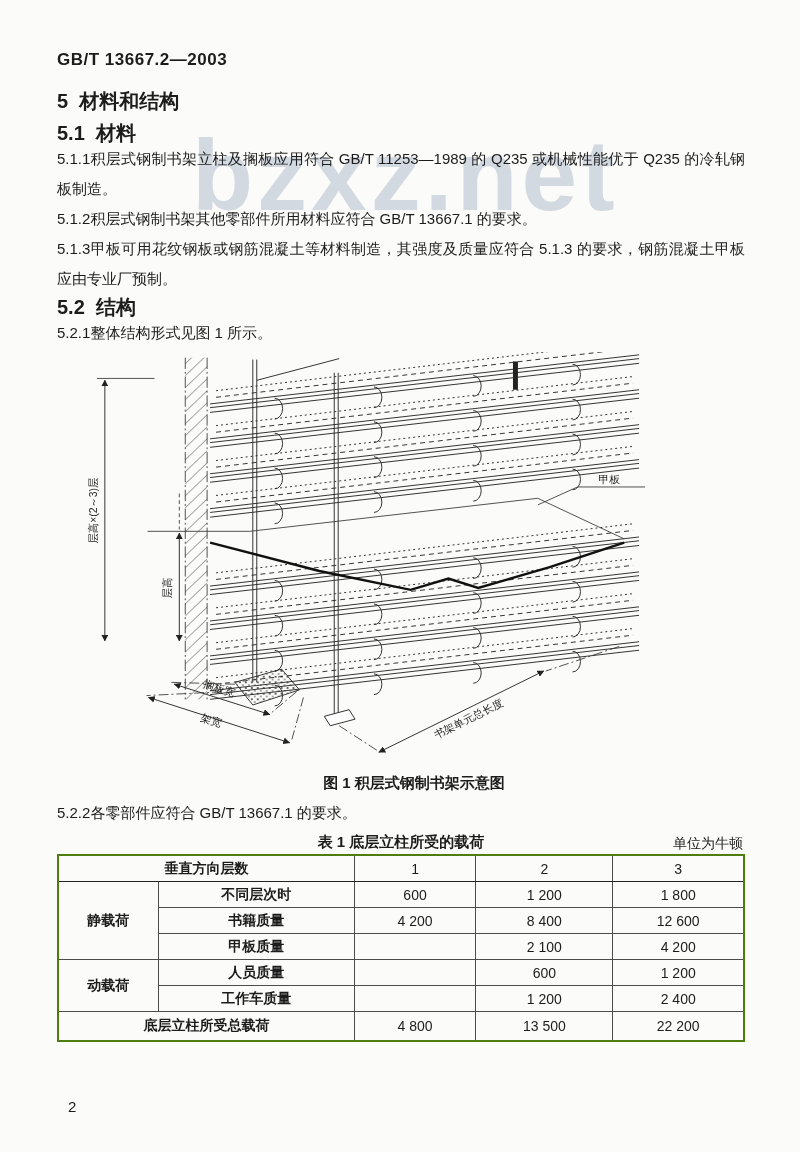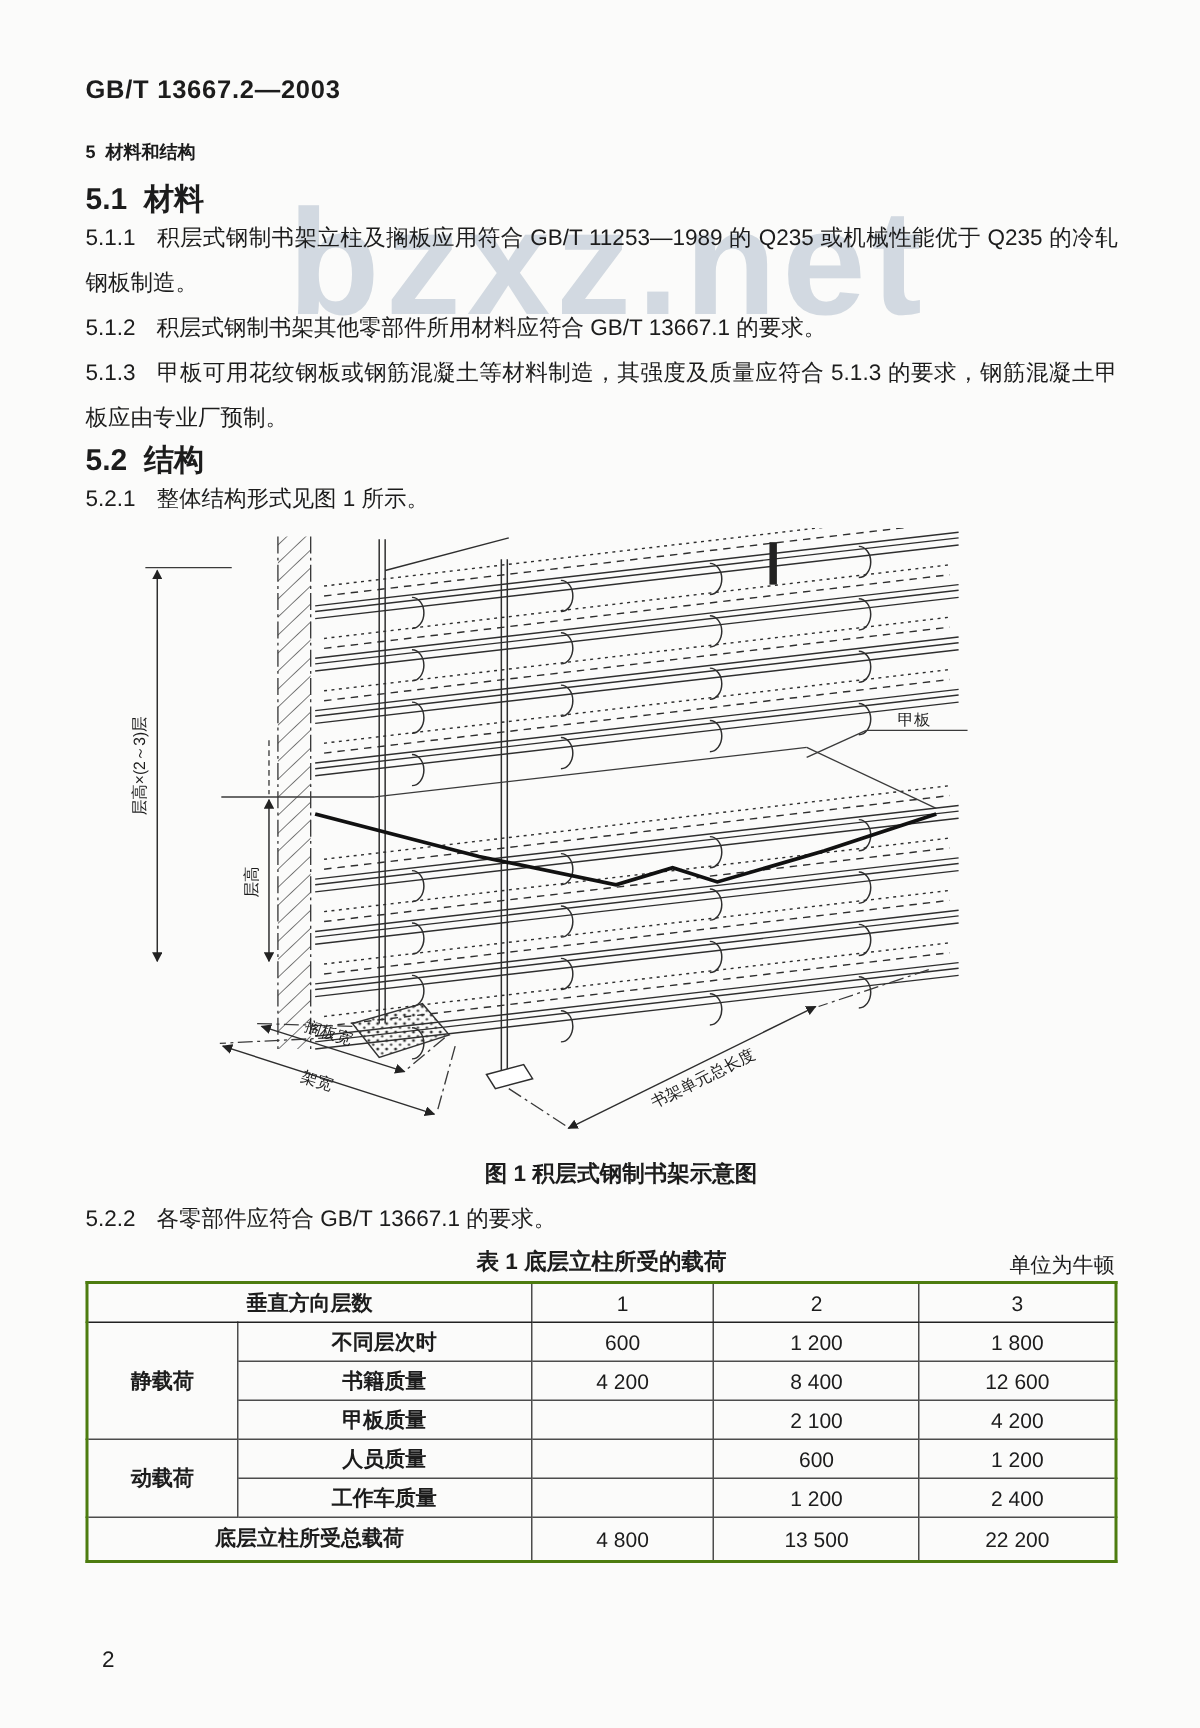--- a/index.html
+++ b/index.html
@@ -8,24 +8,24 @@
     background:#fbfbfa;color:#1c1c1c;
     font-family:"Liberation Sans","DejaVu Sans",sans-serif;
   }
   .watermark{
     position:absolute;left:192px;top:118px;z-index:0;
     font-size:100px;font-weight:bold;letter-spacing:4px;
     color:rgba(170,184,199,0.5);white-space:nowrap;user-select:none;
   }
   .page{position:absolute;inset:0;z-index:1;padding:50px 55px 0 57px;}
   .docnum{font-size:17px;font-weight:bold;letter-spacing:0.5px;}
-  h2.sec{font-size:12px;font-weight:bold;margin:20px 0 0 0;line-height:22px;}
+  h2.sec{font-size:20px;font-weight:bold;margin:20px 0 0 0;line-height:22px;}
   h3.sub{font-size:20px;font-weight:bold;margin:10px 0 0 0;line-height:22px;}
   p.clause{font-size:15px;line-height:30px;margin:0;text-align:justify;}
-  p.clause .cnum{margin-right:14px;}
+  p.clause .cnum{}
   .figure{margin:4px 0 0 26px;}
   .figure svg{display:block;}
   .figcap{font-size:15px;font-weight:bold;text-align:center;line-height:22px;margin-top:0;}
   .tabletitlebar{position:relative;margin-top:2px;height:24px;}
   .tabletitle{position:absolute;left:0;right:0;text-align:center;font-size:15px;font-weight:bold;line-height:24px;}
   .unitnote{position:absolute;right:2px;top:2px;font-size:14px;line-height:22px;}
   table.loads{border-collapse:collapse;width:100%;border:2px solid #4d7c0f;table-layout:fixed;}
   table.loads td{
     border:1px solid #4c4c4c;text-align:center;font-size:14px;
     height:25px;padding:0 4px;overflow:hidden;white-space:nowrap;

